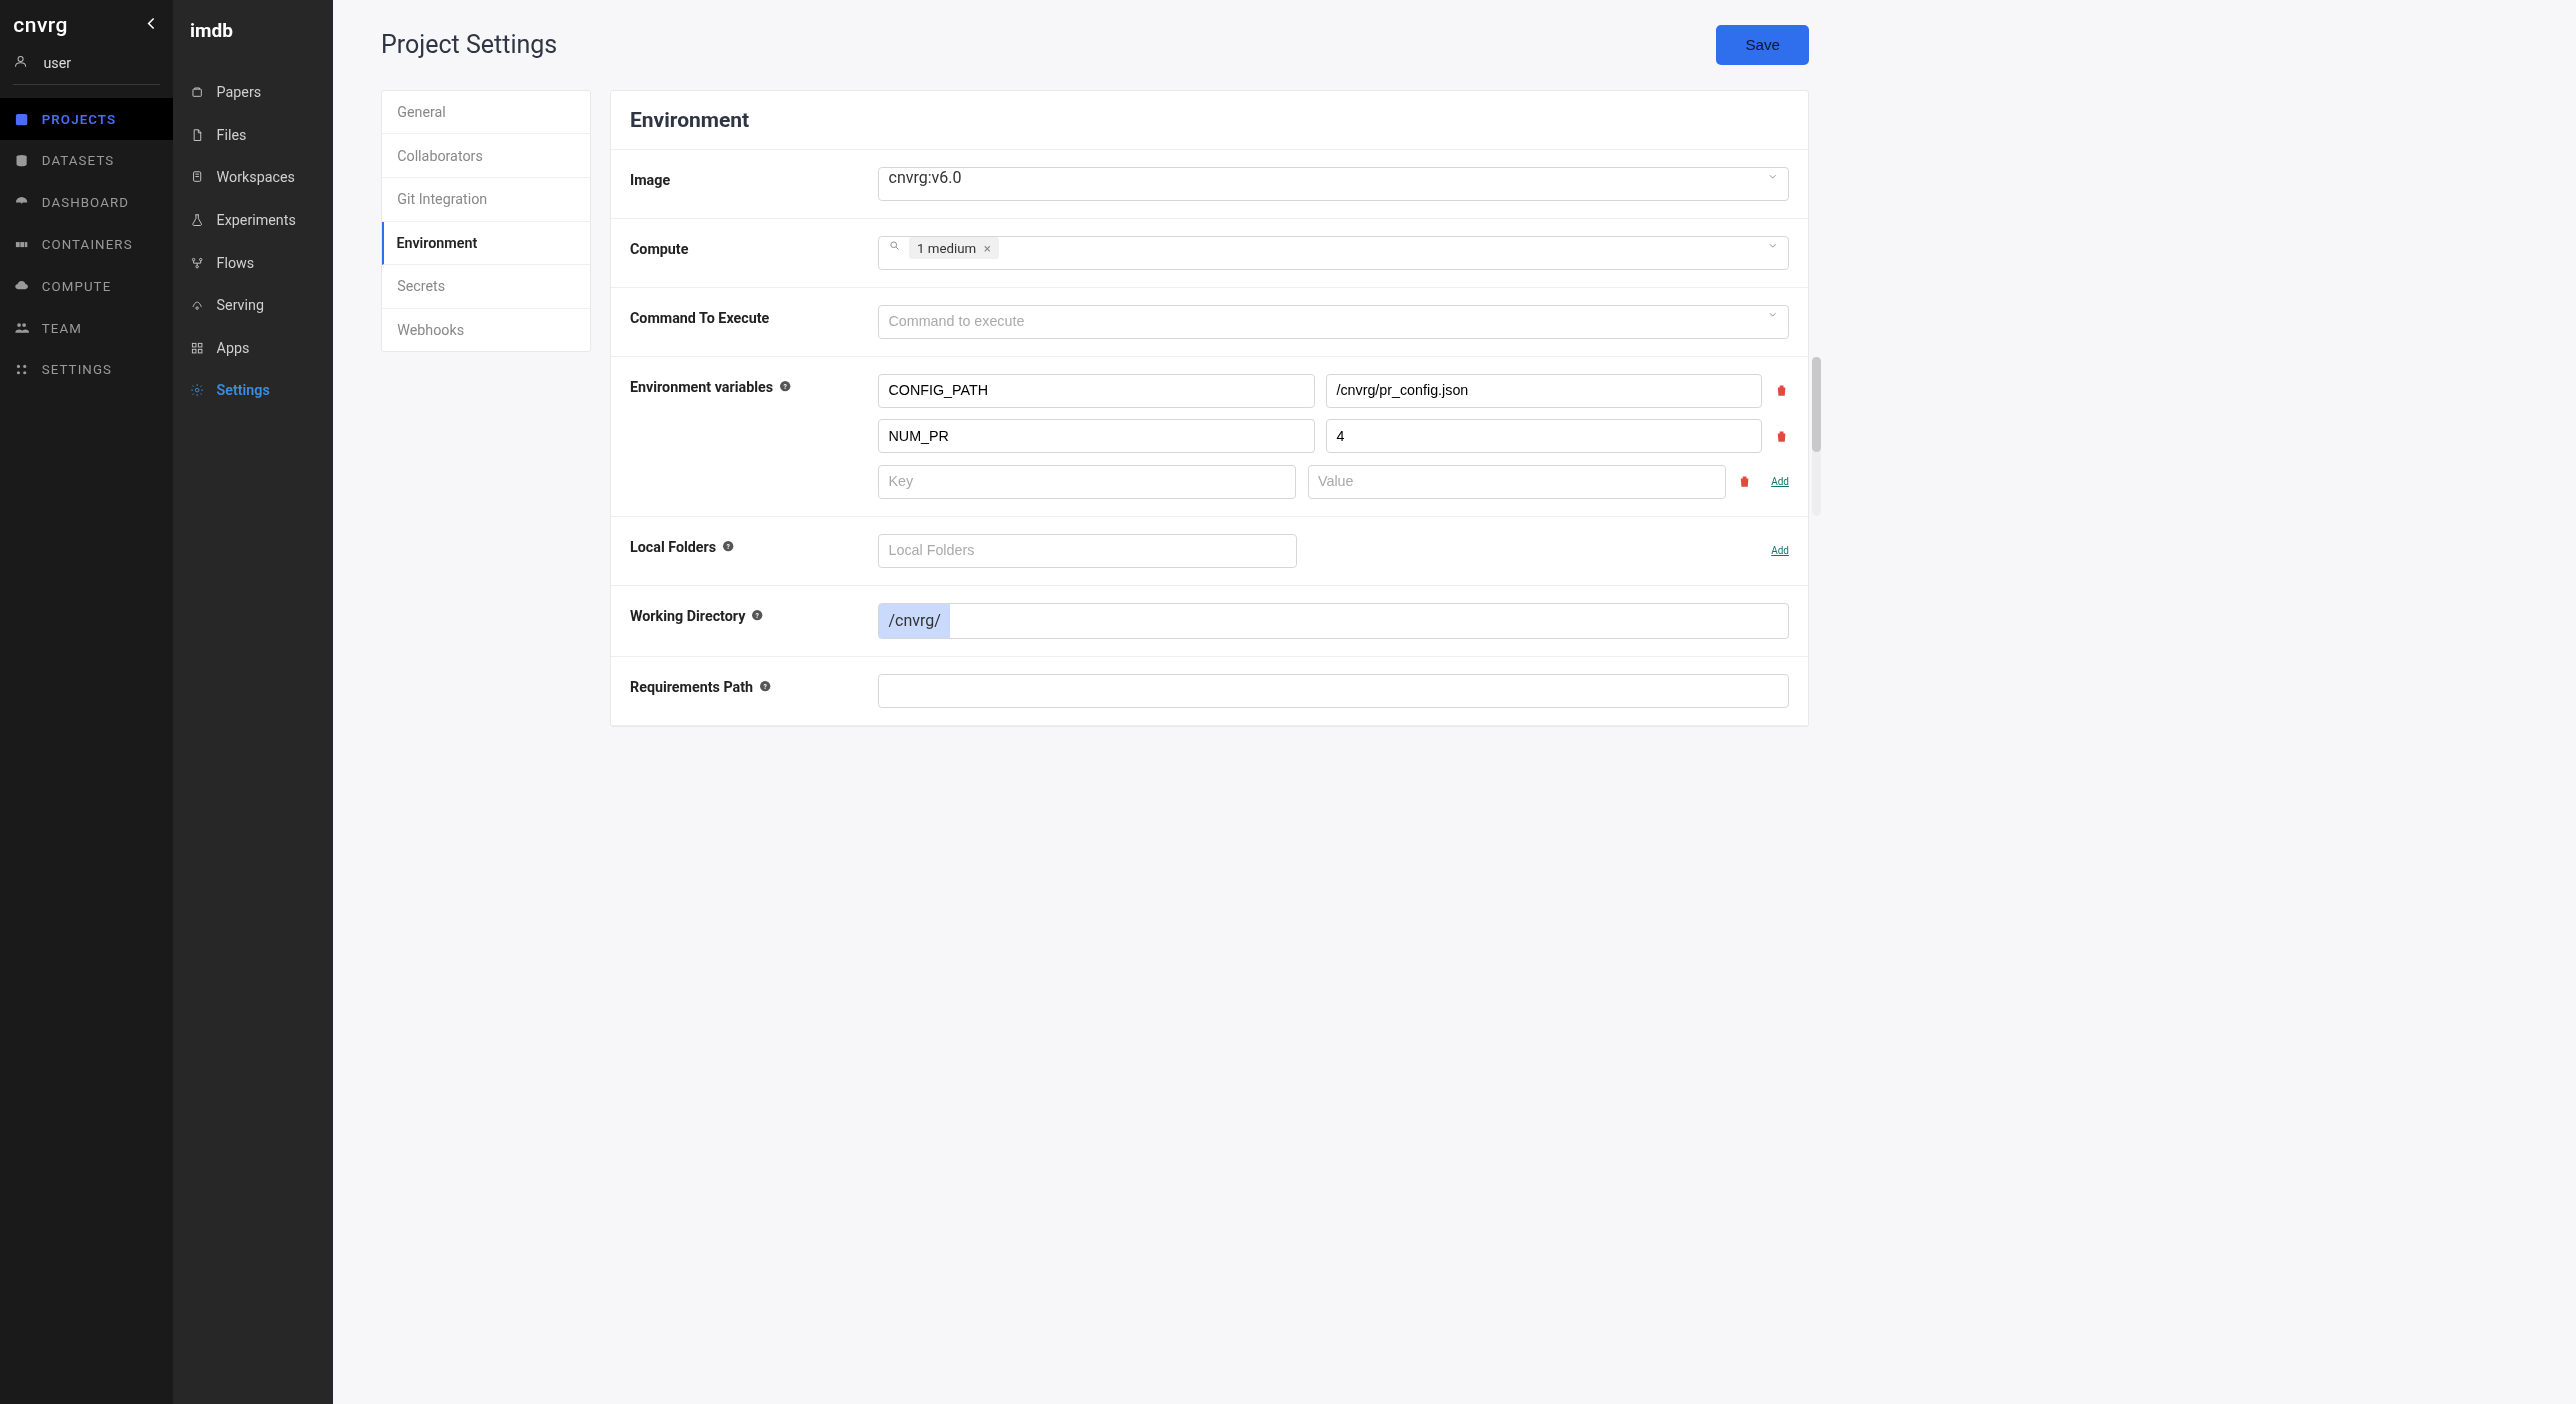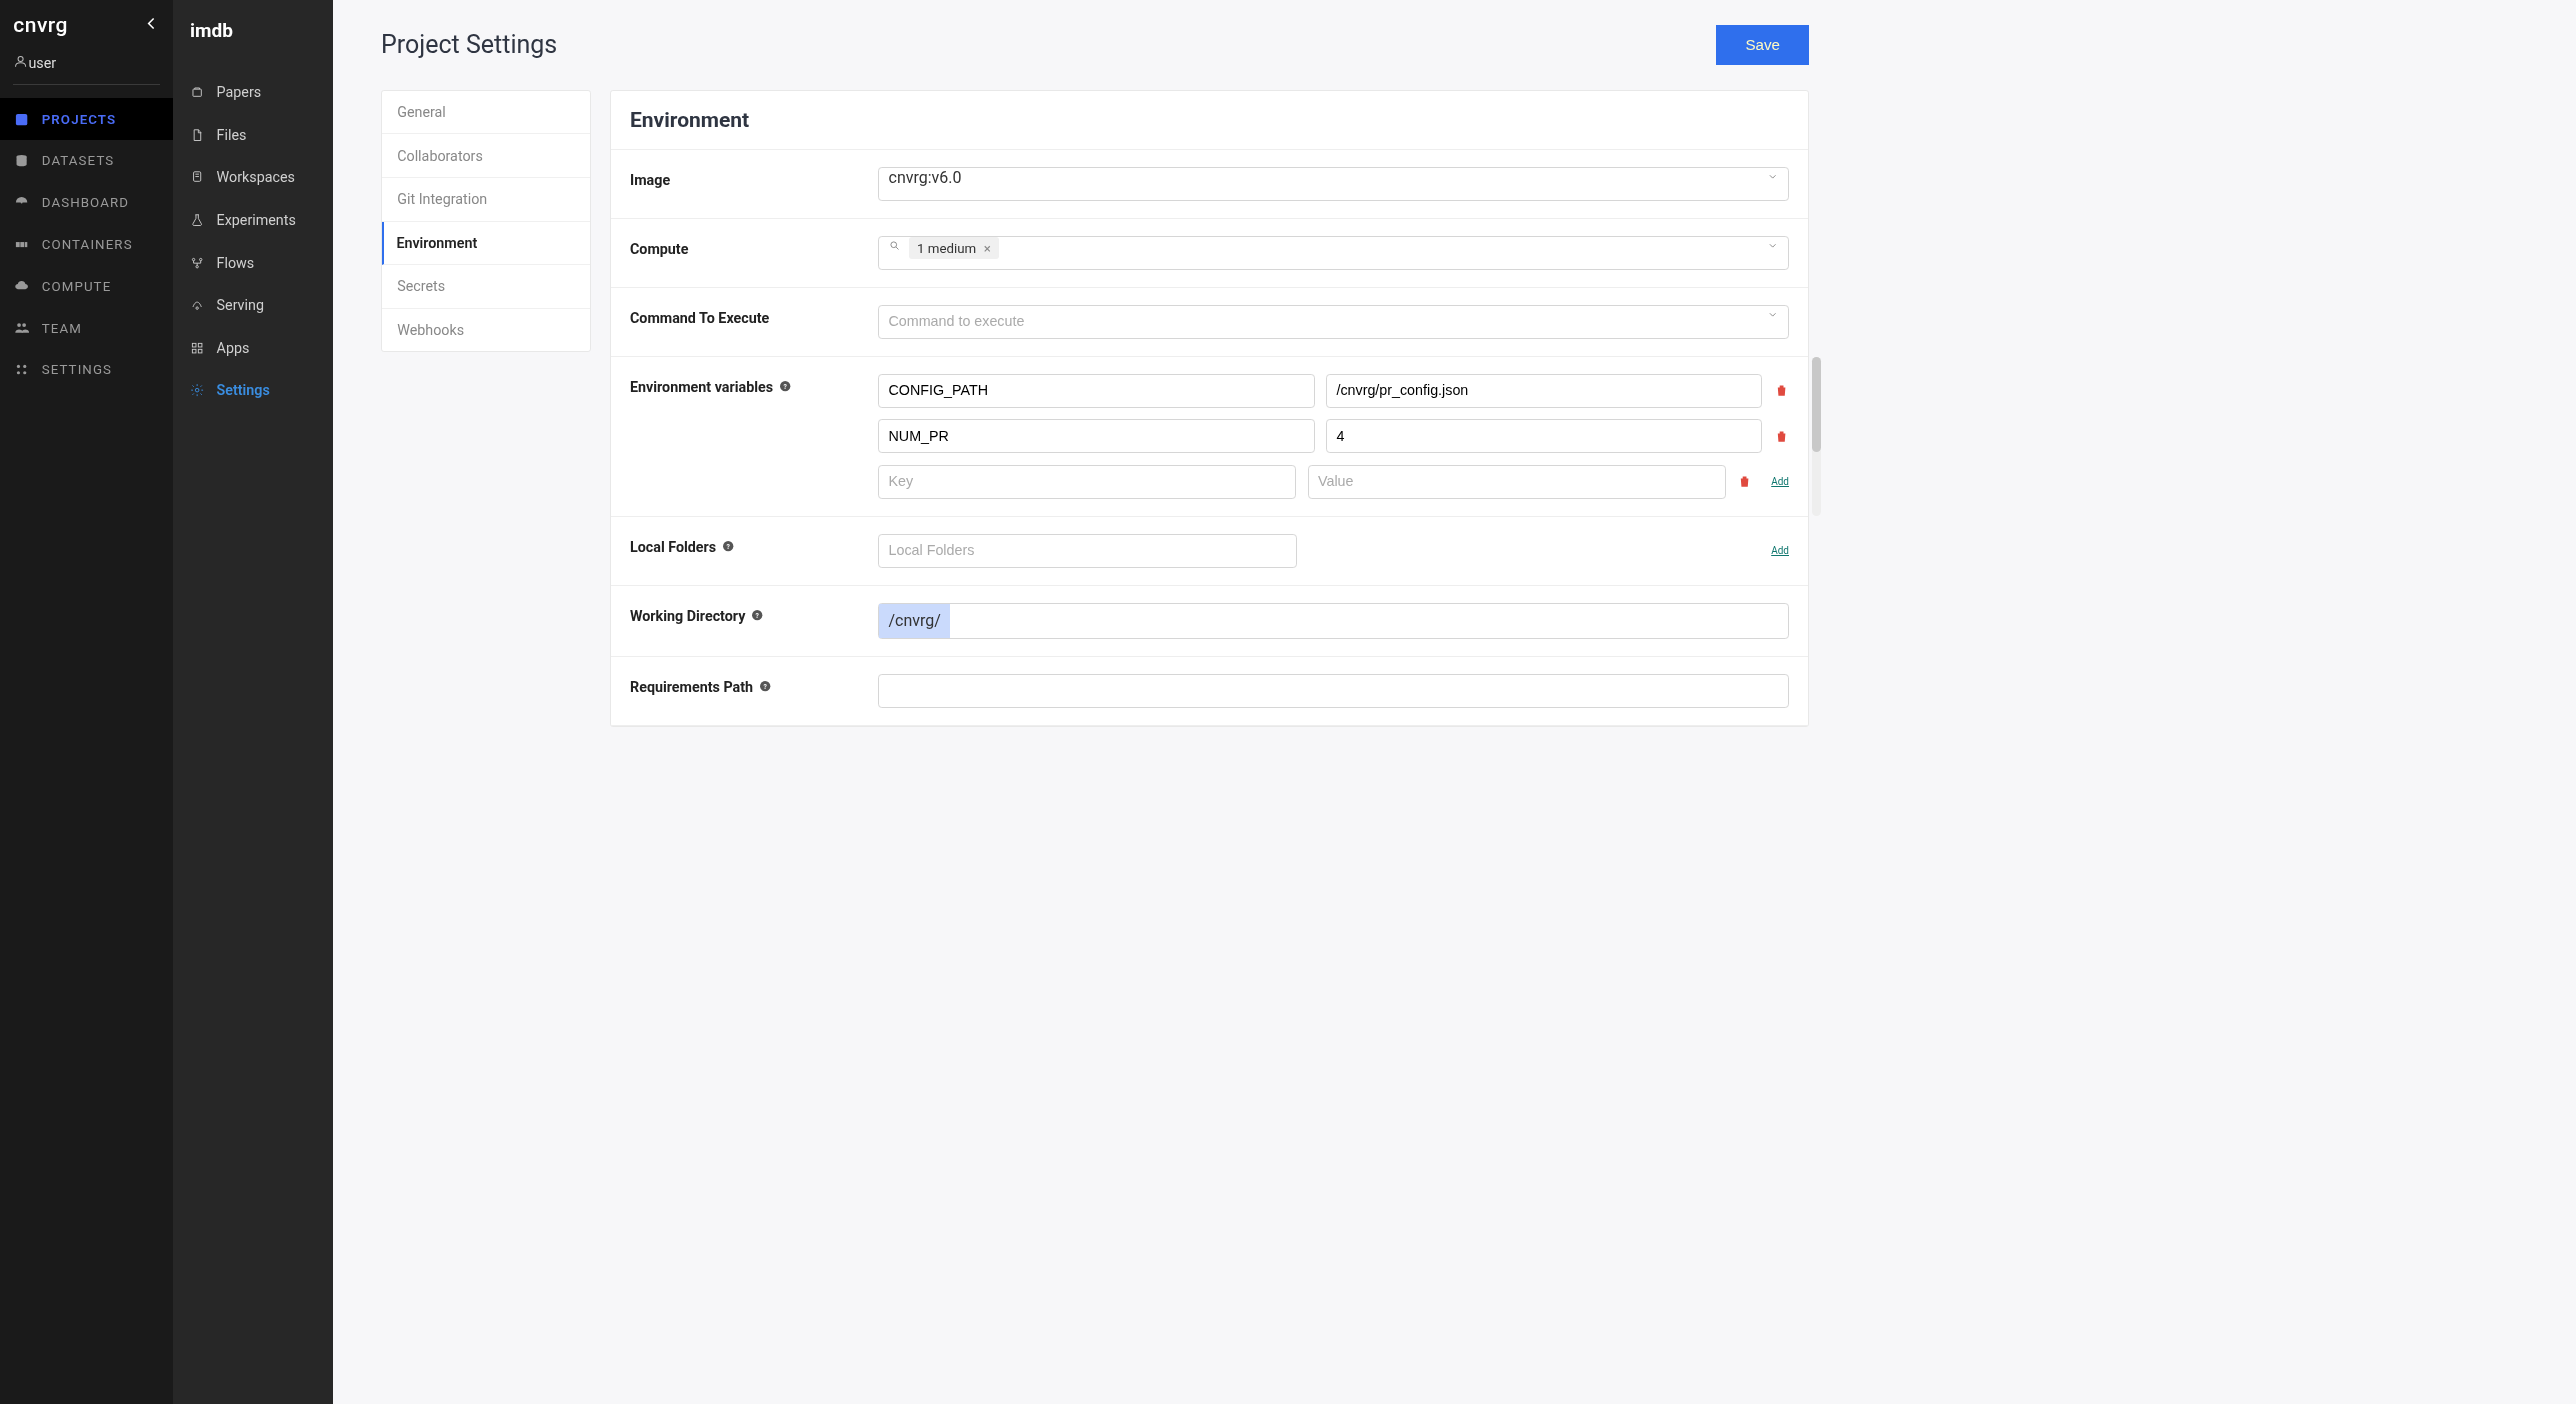--- a/index.html
+++ b/index.html
@@ -20,21 +20,21 @@
   flex-direction: column;
   flex-shrink: 0;
 }
 .sidebar-primary .brand {
   display: flex; align-items: center; justify-content: space-between;
   padding: 13.3px 13.3px 7.6px 13.3px;
 }
 .brand-name { font-size: 21px; font-weight: 500; letter-spacing: 0.5px; color:#fff; }
 .collapse-icon svg { width: 17px; height: 17px; stroke: #fff; fill:none; stroke-width:2.2; }
 .user-row {
-  display:flex; align-items:center; gap:0; padding: 9.5px 13.3px 11.4px 13.3px;
+  display:flex; align-items:center; gap:15px; padding: 9.5px 13.3px 11.4px 13.3px;
   color:#ddd; font-size:14.3px;
 }
 .user-row .usericon svg { width:15.2px; height:15.2px; stroke:#bbb; fill:none; stroke-width:1.6;}
 .divider { height:1px; background:#3a3a3a; margin:0 13.3px 5.7px 13.3px; }
 
 .nav-primary { list-style:none; padding: 7.6px 0; }
 .nav-primary li {
   display:flex; align-items:center; gap:11.4px;
   padding: 13.3px 13.3px; font-size: 13.3px; letter-spacing: 1.1px;
   color:#9a9a9a; cursor:pointer; text-transform: uppercase;
@@ -70,21 +70,21 @@
 .nav-secondary li .ns-icon { width:15.2px; display:flex; }
 .nav-secondary li .ns-icon svg { width:14.3px; height:14.3px; stroke:#c8c8c8; fill:none; stroke-width:1.6; }
 .nav-secondary li.active .ns-icon svg { stroke:#3a8de0; fill:#3a8de0; }
 
 
 .main { flex:1; overflow:auto; background:#f7f7f9; }
 .main-inner { padding: 25px 48px 38px 48px; max-width: 1524px; }
 .header-row { display:flex; justify-content:space-between; align-items:center; margin-bottom: 25px; }
 .page-title { font-size:25px; font-weight:400; color:#2f3542; }
 .btn-save {
-  background:#2f6fed; color:#fef9c3; border:none; border-radius:0;
+  background:#2f6fed; color:#0f172a; border:none; border-radius:5px;
   padding: 11.4px 29px; font-size:15.2px; cursor:pointer;
 }
 
 .content-row { display:flex; gap:19px; align-items:flex-start; }
 .settings-tabs {
   width: 210px; background:#fff; border:1px solid #e8e8e8; border-radius:2.9px; flex-shrink:0;
 }
 .settings-tabs .tab {
   padding: 13.3px 15.2px; font-size:14.3px; color:#888; cursor:pointer;
   border-bottom:1px solid #f0f0f0;

